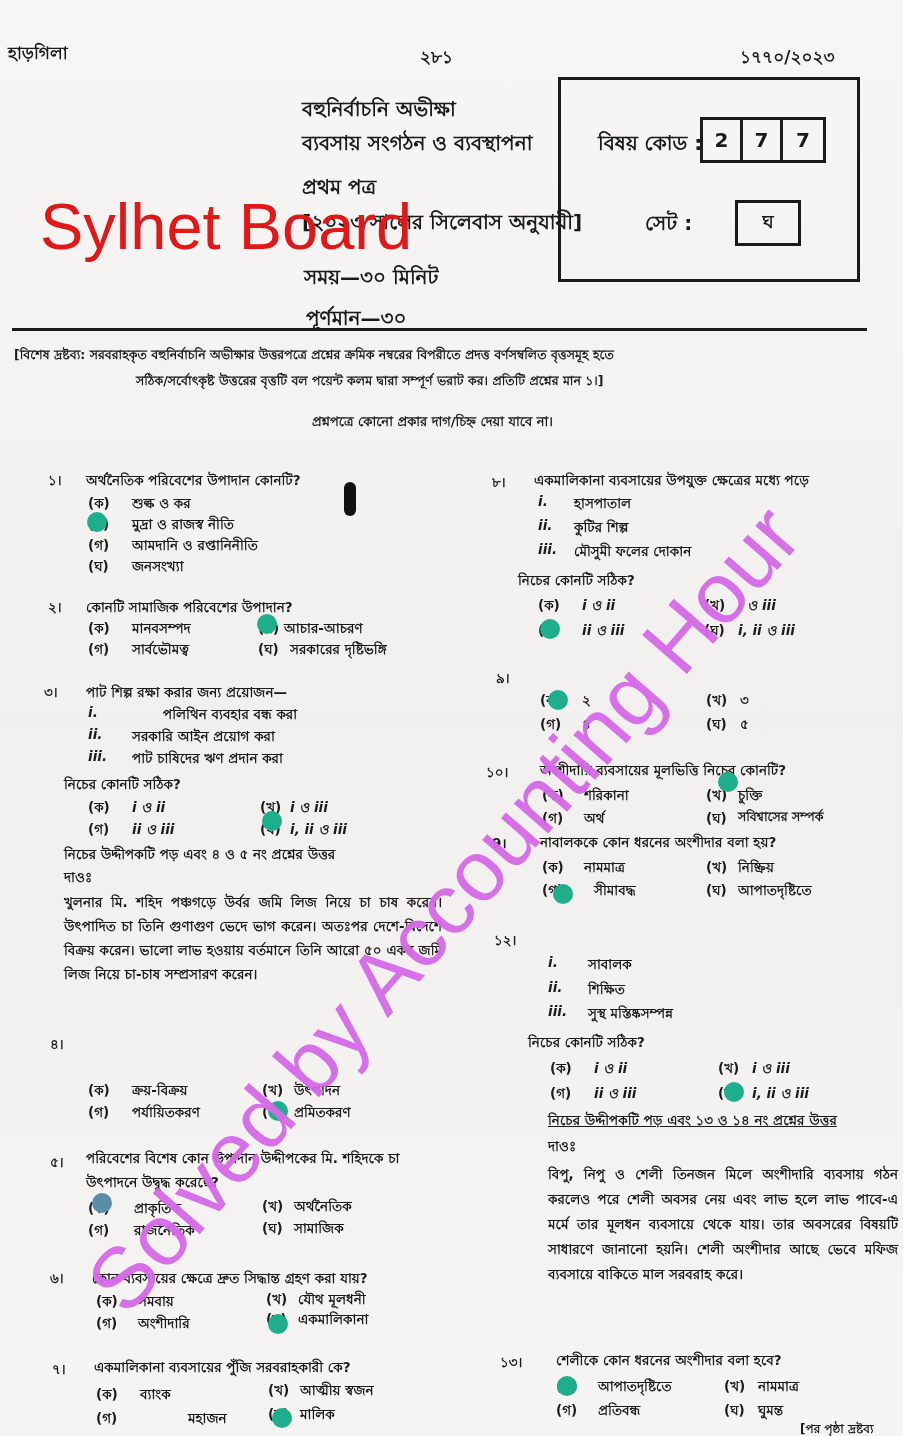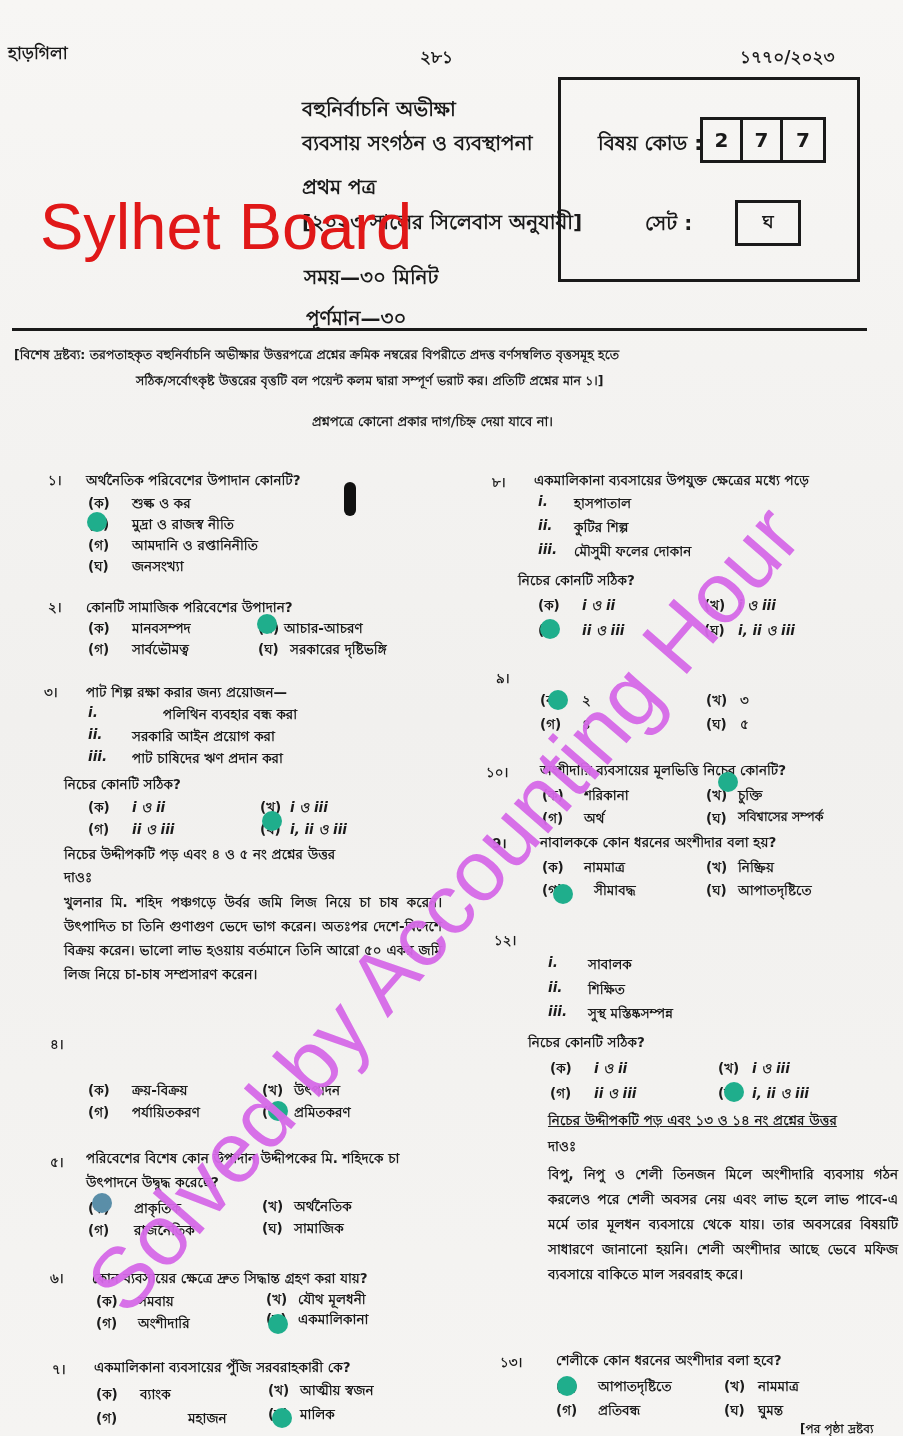--- a/index.html
+++ b/index.html
@@ -76,21 +76,21 @@
     <div class="digit">7</div>
     <div class="digit">7</div>
   </div>
   <div class="abs title-line" style="left:645px;top:208px;">সেট :</div>
   <div class="set-box">ঘ</div>
 
   <div class="wm-red">Sylhet Board</div>
 
   <div class="rule"></div>
 
-  <div class="abs instr" style="left:14px;top:346px;font-size:12.5px;">[বিশেষ দ্রষ্টব্য: তরপতাহকৃত বহুনির্বাচনি অভীক্ষার উত্তরপত্রে প্রশ্নের ক্রমিক নম্বরের বিপরীতে প্রদত্ত বর্ণসম্বলিত বৃত্তসমূহ হতে</div>
+  <div class="abs instr" style="left:14px;top:346px;font-size:12.5px;">[বিশেষ দ্রষ্টব্য: সরবরাহকৃত বহুনির্বাচনি অভীক্ষার উত্তরপত্রে প্রশ্নের ক্রমিক নম্বরের বিপরীতে প্রদত্ত বর্ণসম্বলিত বৃত্তসমূহ হতে</div>
   <div class="abs instr" style="left:136px;top:372px;font-size:12.5px;">সঠিক/সর্বোৎকৃষ্ট উত্তরের বৃত্তটি বল পয়েন্ট কলম দ্বারা সম্পূর্ণ ভরাট কর। প্রতিটি প্রশ্নের মান ১।]</div>
   <div class="abs instr" style="left:312px;top:412px;">প্রশ্নপত্রে কোনো প্রকার দাগ/চিহ্ন দেয়া যাবে না।</div>
 
   <div class="blot"></div>
 
   <div class="abs q" style="left:48px;top:470px;">১।</div>
   <div class="abs q" style="left:86px;top:470px;">অর্থনৈতিক পরিবেশের উপাদান কোনটি?</div>
   <div class="abs opt" style="left:88px;top:493px;">(ক)</div>
   <div class="abs opt" style="left:132px;top:493px;">শুল্ক ও কর</div>
   <div class="abs opt" style="left:88px;top:514px;">(খ)</div>

